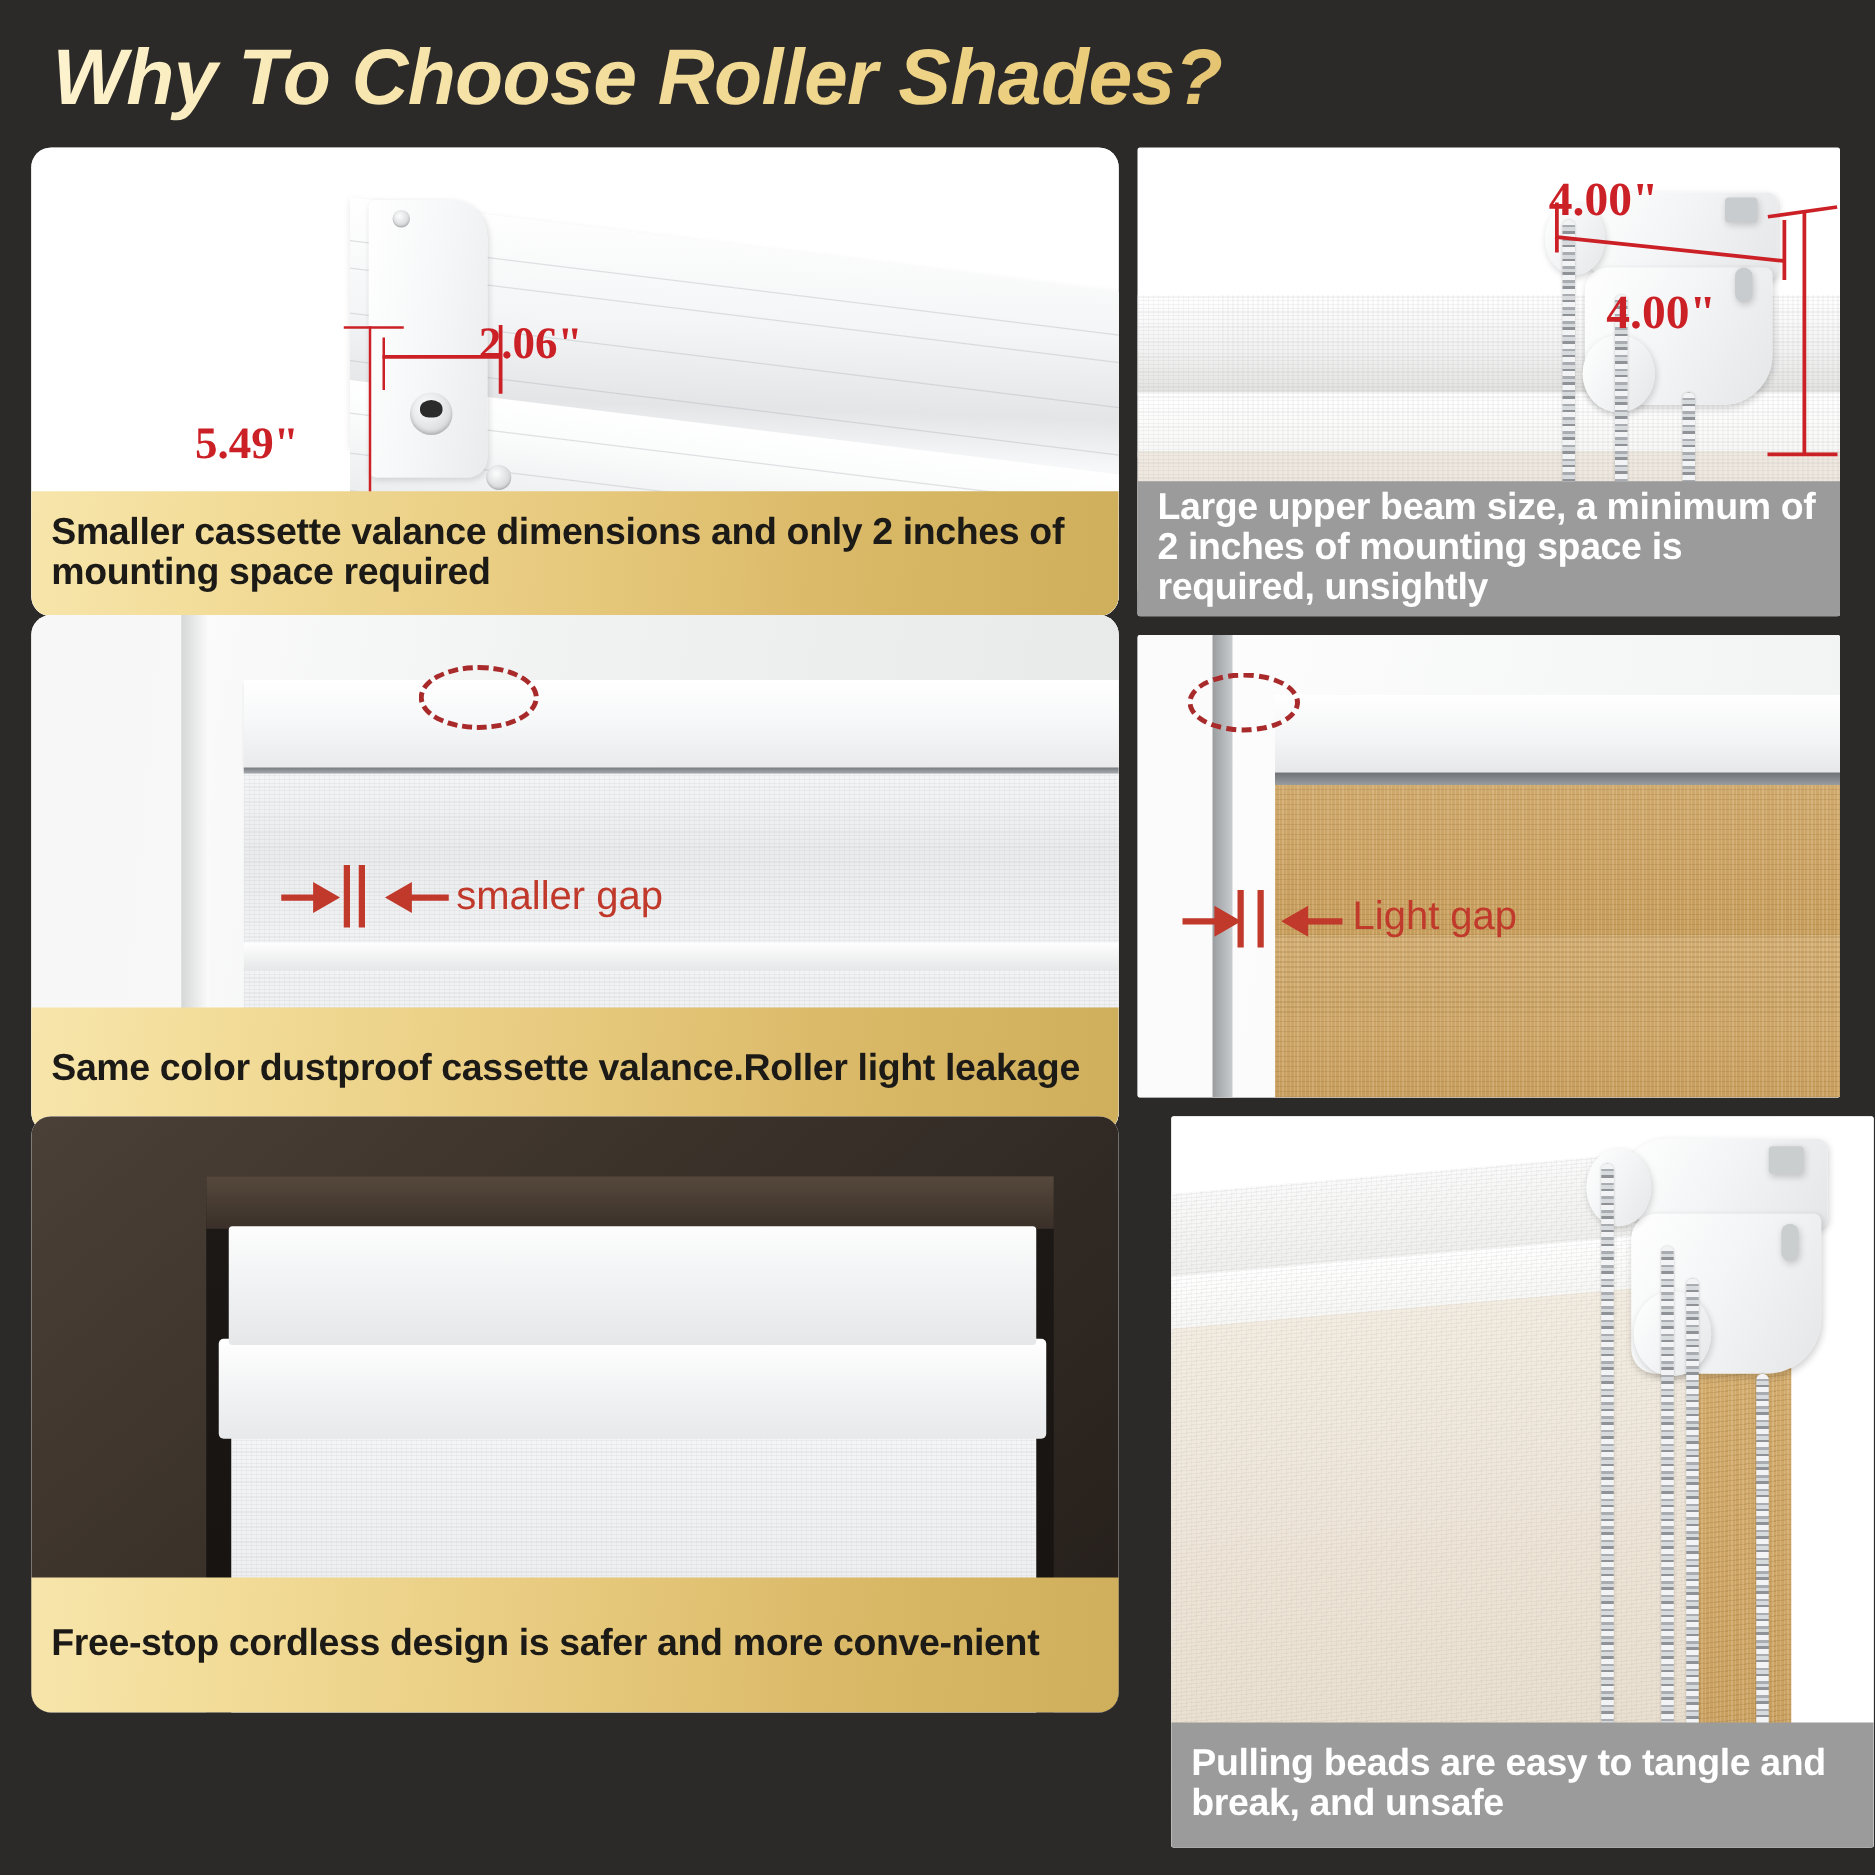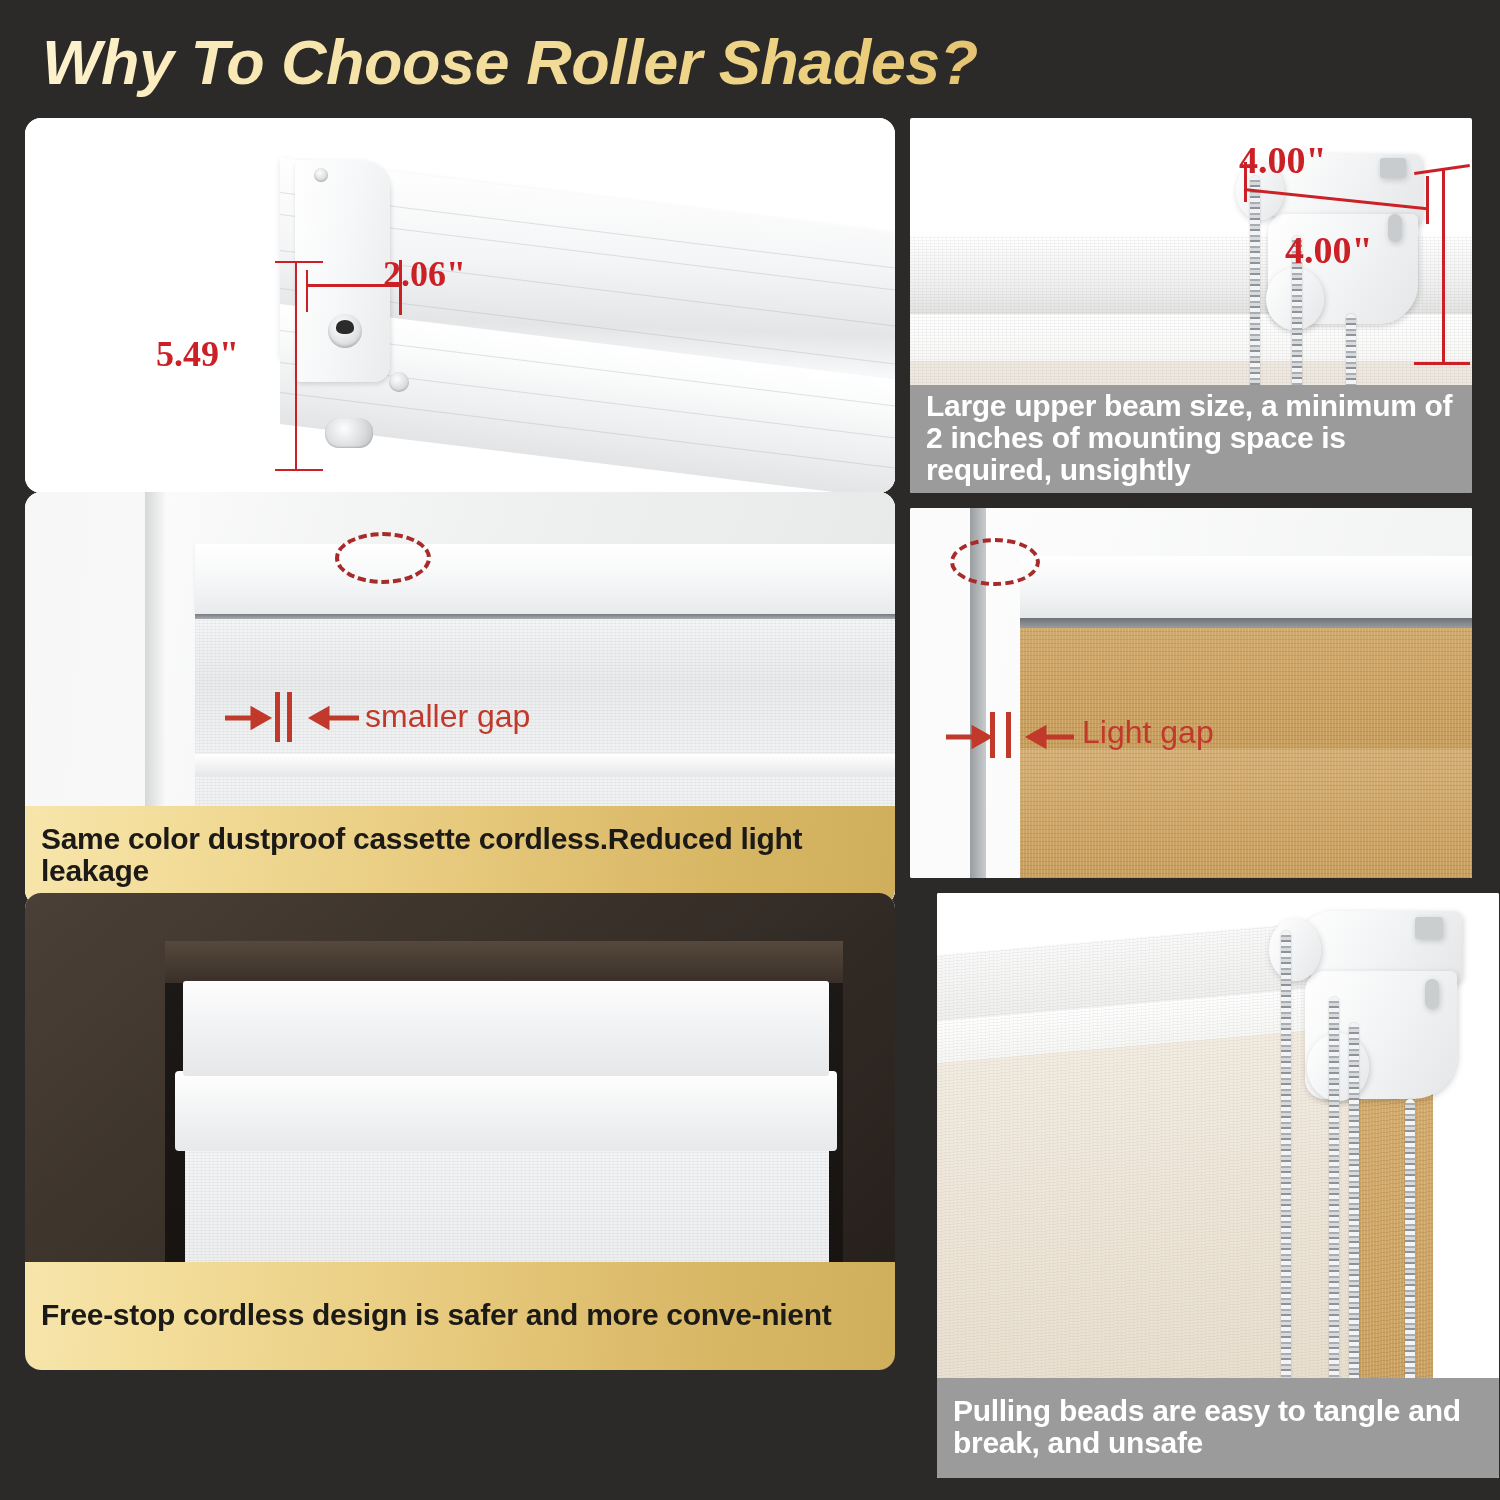--- a/index.html
+++ b/index.html
@@ -329,20 +329,23 @@
       <div class="tick" style="left:281px; top:152px; width:2px; height:42px;"></div>
       <div class="dimline" style="left:281px; top:166px; width:95px; height:3px;"></div>
       <div class="tick" style="left:374px; top:142px; width:3px; height:55px;"></div>
       <div class="dim-label" style="left:358px; top:135px; font-size:36px;">2.06"</div>
 
       <div class="dimline" style="left:270px; top:143px; width:2px; height:210px;"></div>
       <div class="tick" style="left:250px; top:143px; width:48px; height:2px;"></div>
       <div class="tick" style="left:250px; top:351px; width:48px; height:2px;"></div>
       <div class="dim-label" style="left:131px; top:215px; font-size:36px;">5.49"</div>
     </div>
+    <div class="cap gold h2">
+      <div class="cap-text">Smaller cassette valance dimensions and only 2 inches of mounting space required</div>
+    </div>
   </div>
 
   <div class="panel right row1">
     <div class="photo">
       <div class="p2-fabric-white">
           <div class="weave"></div>
         </div>
       <div class="p2-fabric-white2">
           <div class="weave"></div>
         </div>
@@ -400,21 +403,21 @@
         <path d="M2 18 L44 18 M44 18 L30 10 L30 26 Z" stroke="#c0392b" stroke-width="5" fill="#c0392b"></path>
       </svg>
       <div class="tick" style="left:250px; top:200px; width:5px; height:50px; background:#c0392b;"></div>
       <div class="tick" style="left:262px; top:200px; width:5px; height:50px; background:#c0392b;"></div>
       <svg style="position:absolute; left:268px; top:208px;" width="70" height="36" viewBox="0 0 70 36">
         <path d="M66 18 L20 18 M20 18 L34 10 L34 26 Z" stroke="#c0392b" stroke-width="5" fill="#c0392b"></path>
       </svg>
       <div class="gap-label" style="left:340px; top:206px;">smaller gap</div>
     </div>
     <div class="cap gold h2">
-      <div class="cap-text">Same color dustproof cassette cordless.Reduced light leakage</div>
+      <div class="cap-text">Same color dustproof cassette valance.Roller light leakage</div>
     </div>
   </div>
 
   <div class="panel right row2">
     <div class="photo">
       <div class="p4-wall"></div>
       <div class="p4-frame"></div>
       <div class="p4-dark"></div>
       <div class="p4-valance"></div>
       <div class="p4-gapdark"></div>

